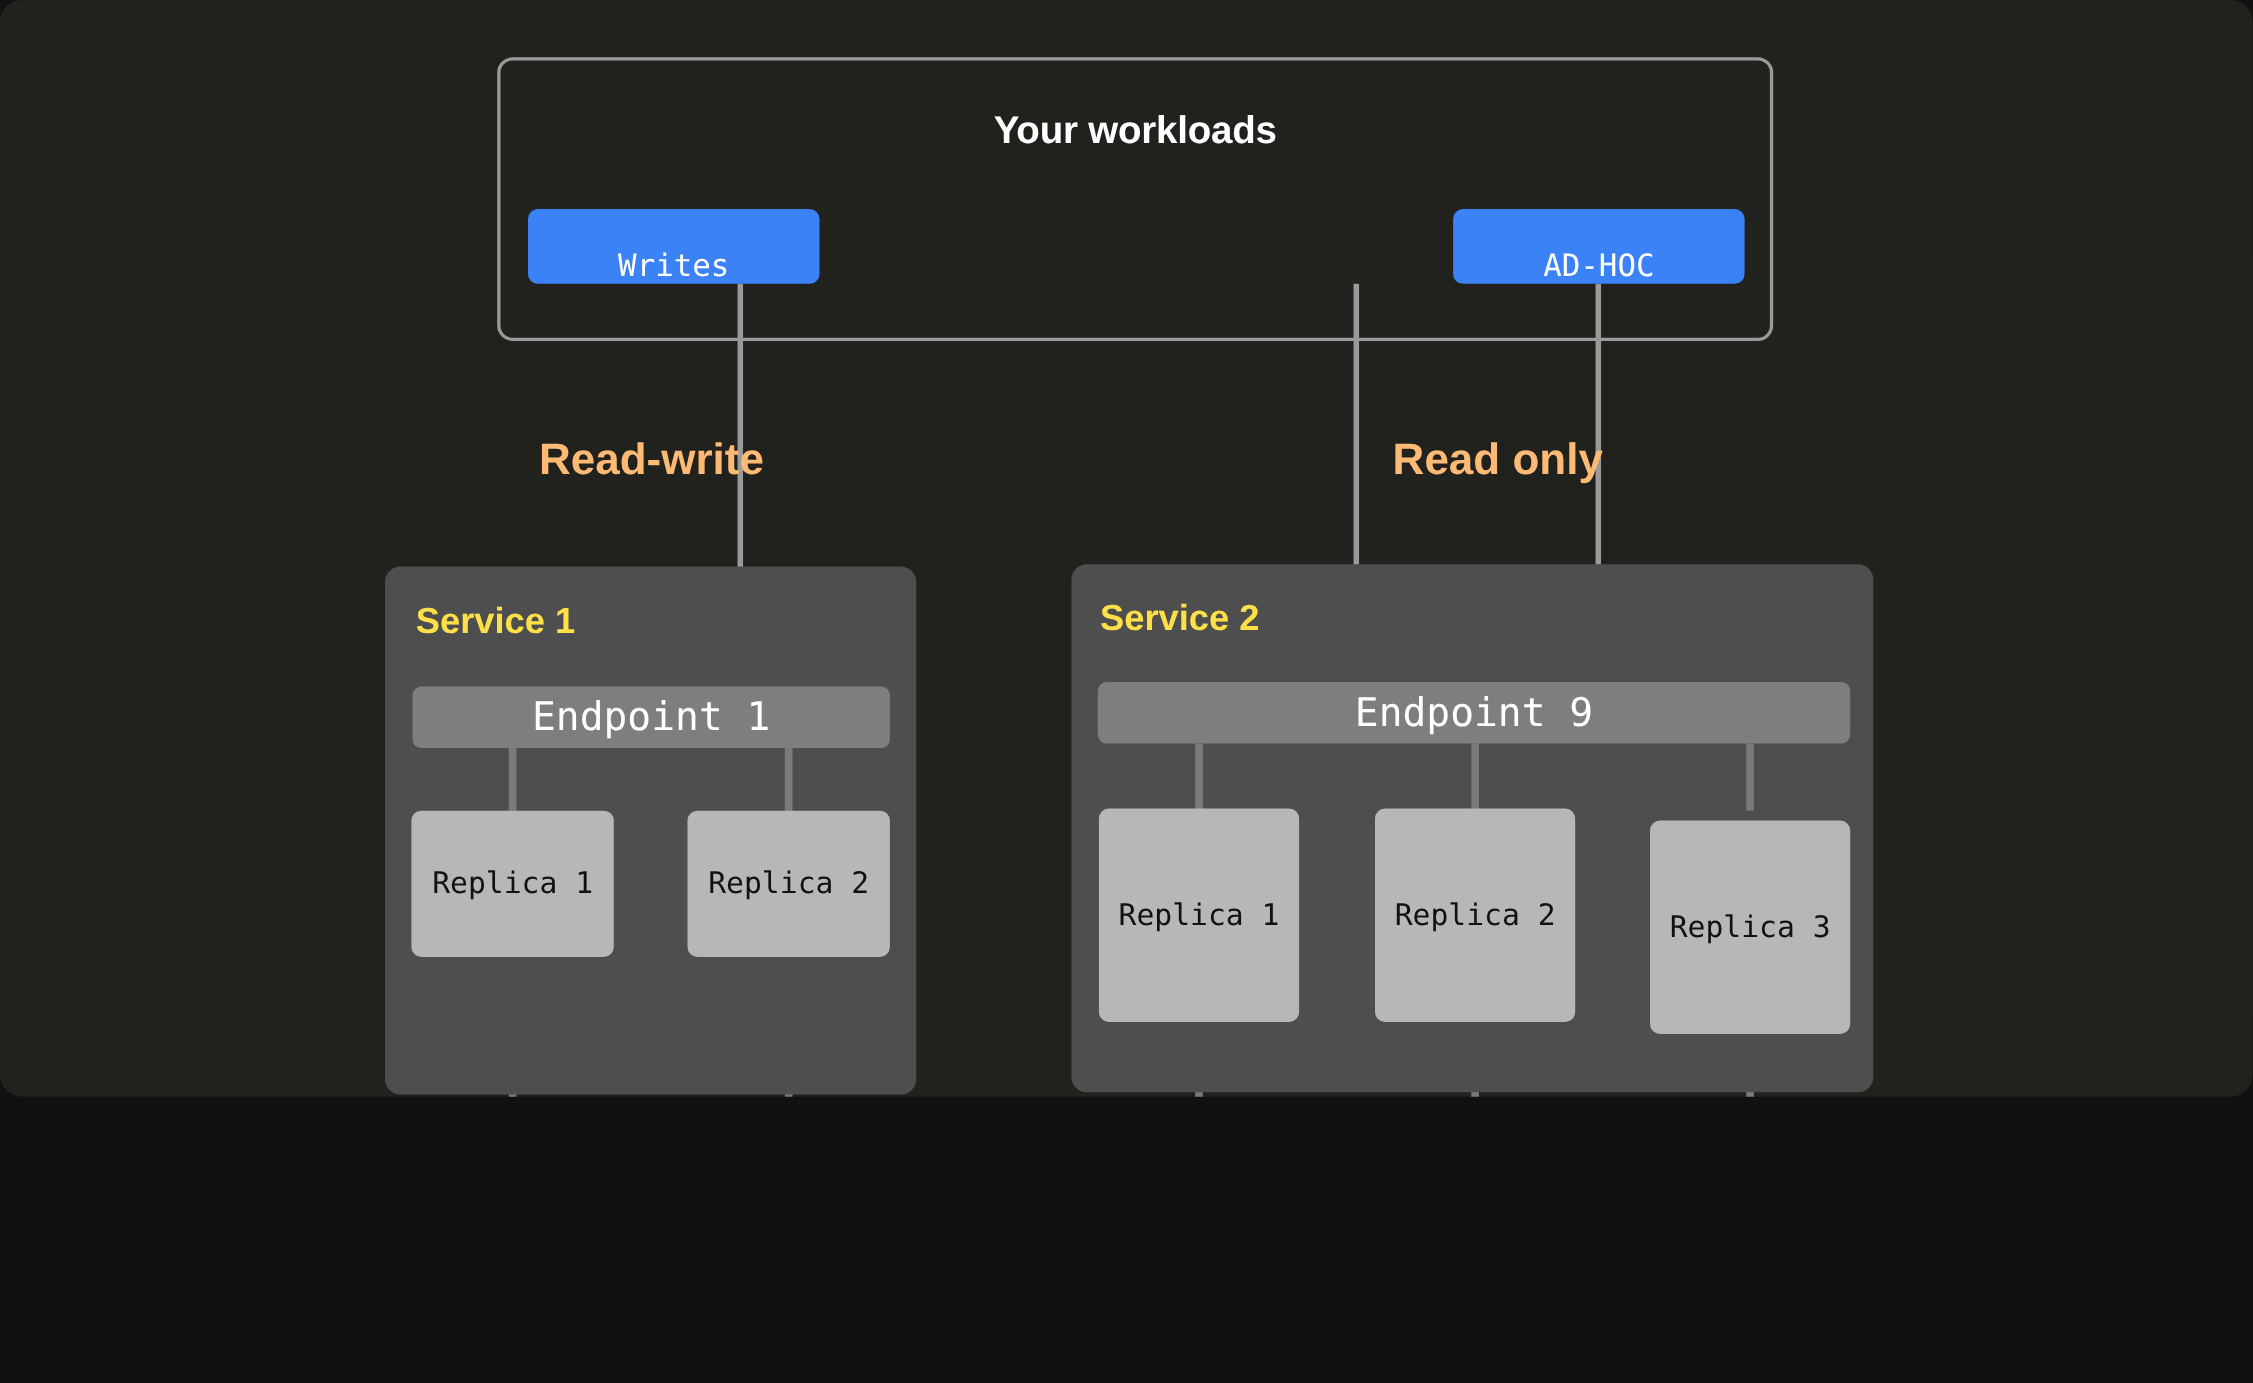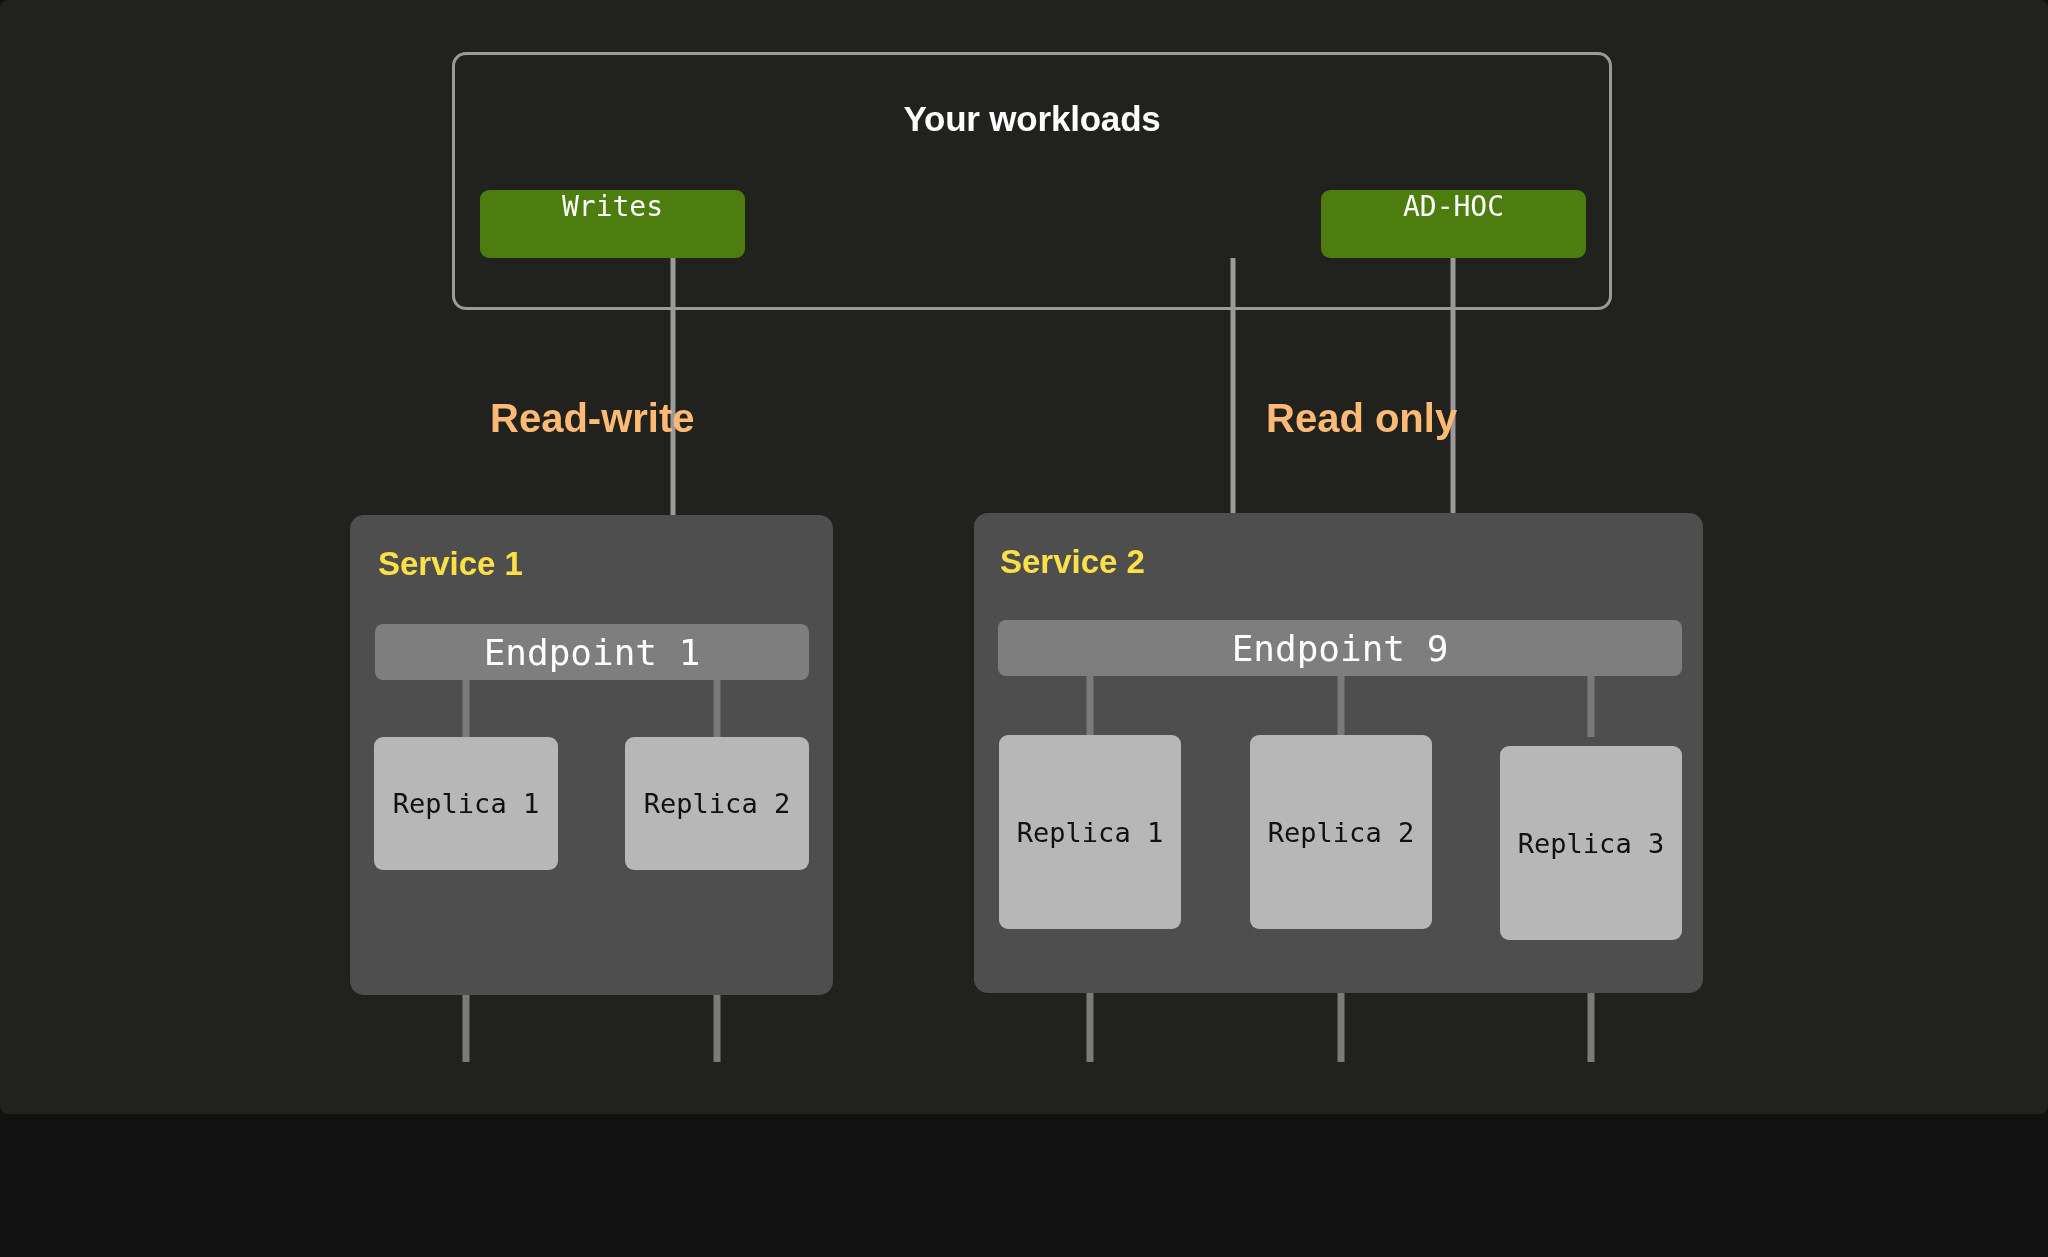--- a/index.html
+++ b/index.html
@@ -10,23 +10,23 @@
   body {
     width: 2048px;
     height: 1257px;
     overflow: hidden;
     font-family: "Liberation Sans", sans-serif;
   }
 
   #canvas {
     position: relative;
     width: 2048px;
-    height: 1114px;
+    height: 997px;
     background: #21221d;
-    border-radius: 8px;
+    border-radius: 20px;
     overflow: hidden;
   }
 
   
   #wires {
     position: absolute;
     left: 0; top: 0;
     width: 2048px;
     height: 1257px;
     pointer-events: none;
@@ -50,27 +50,27 @@
     width: 100%;
     text-align: center;
     color: #ffffff;
     font-size: 35px;
     font-weight: bold;
     letter-spacing: -0.2px;
   }
 
   .workload-chip {
     position: absolute;
-    background: #4d7c0f;
+    background: #3b82f6;
     border-radius: 9px;
     color: #ffffff;
     font-family: "DejaVu Sans Mono", "Liberation Mono", monospace;
     font-size: 28px;
     display: flex;
-    align-items: flex-start;
+    align-items: flex-end;
     justify-content: center;
     box-sizing: border-box;
     white-space: nowrap;
   }
 
   
   .flow-label {
     position: absolute;
     color: #fdba74;
     font-size: 40px;

